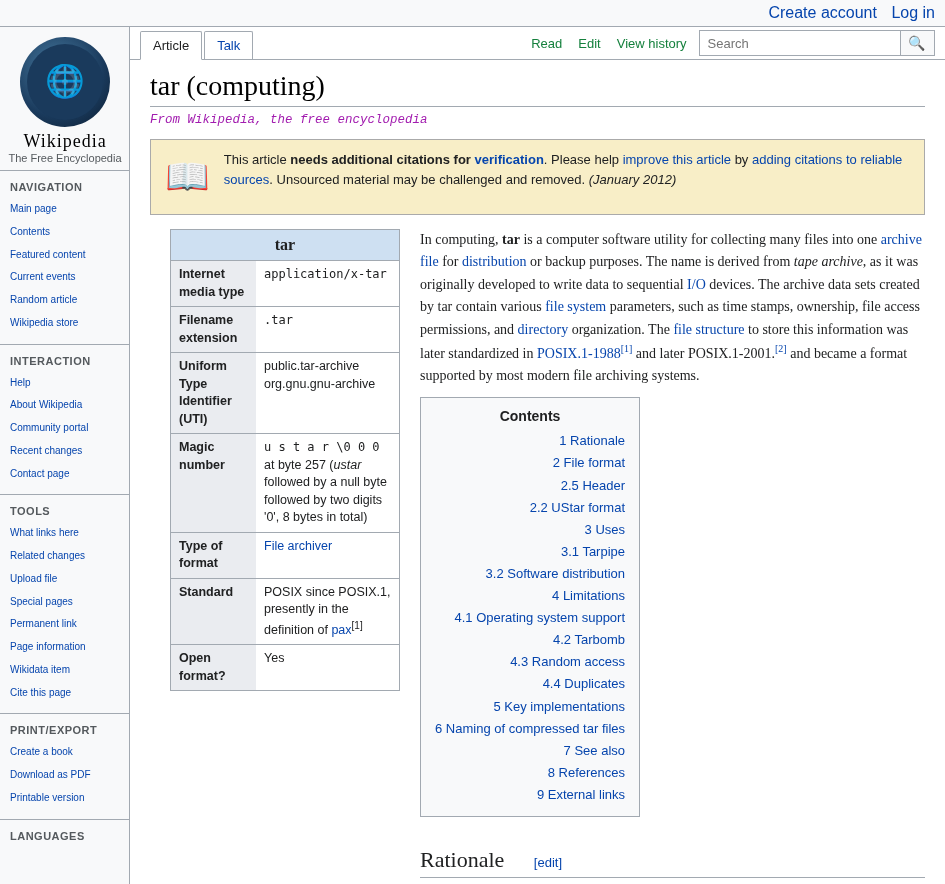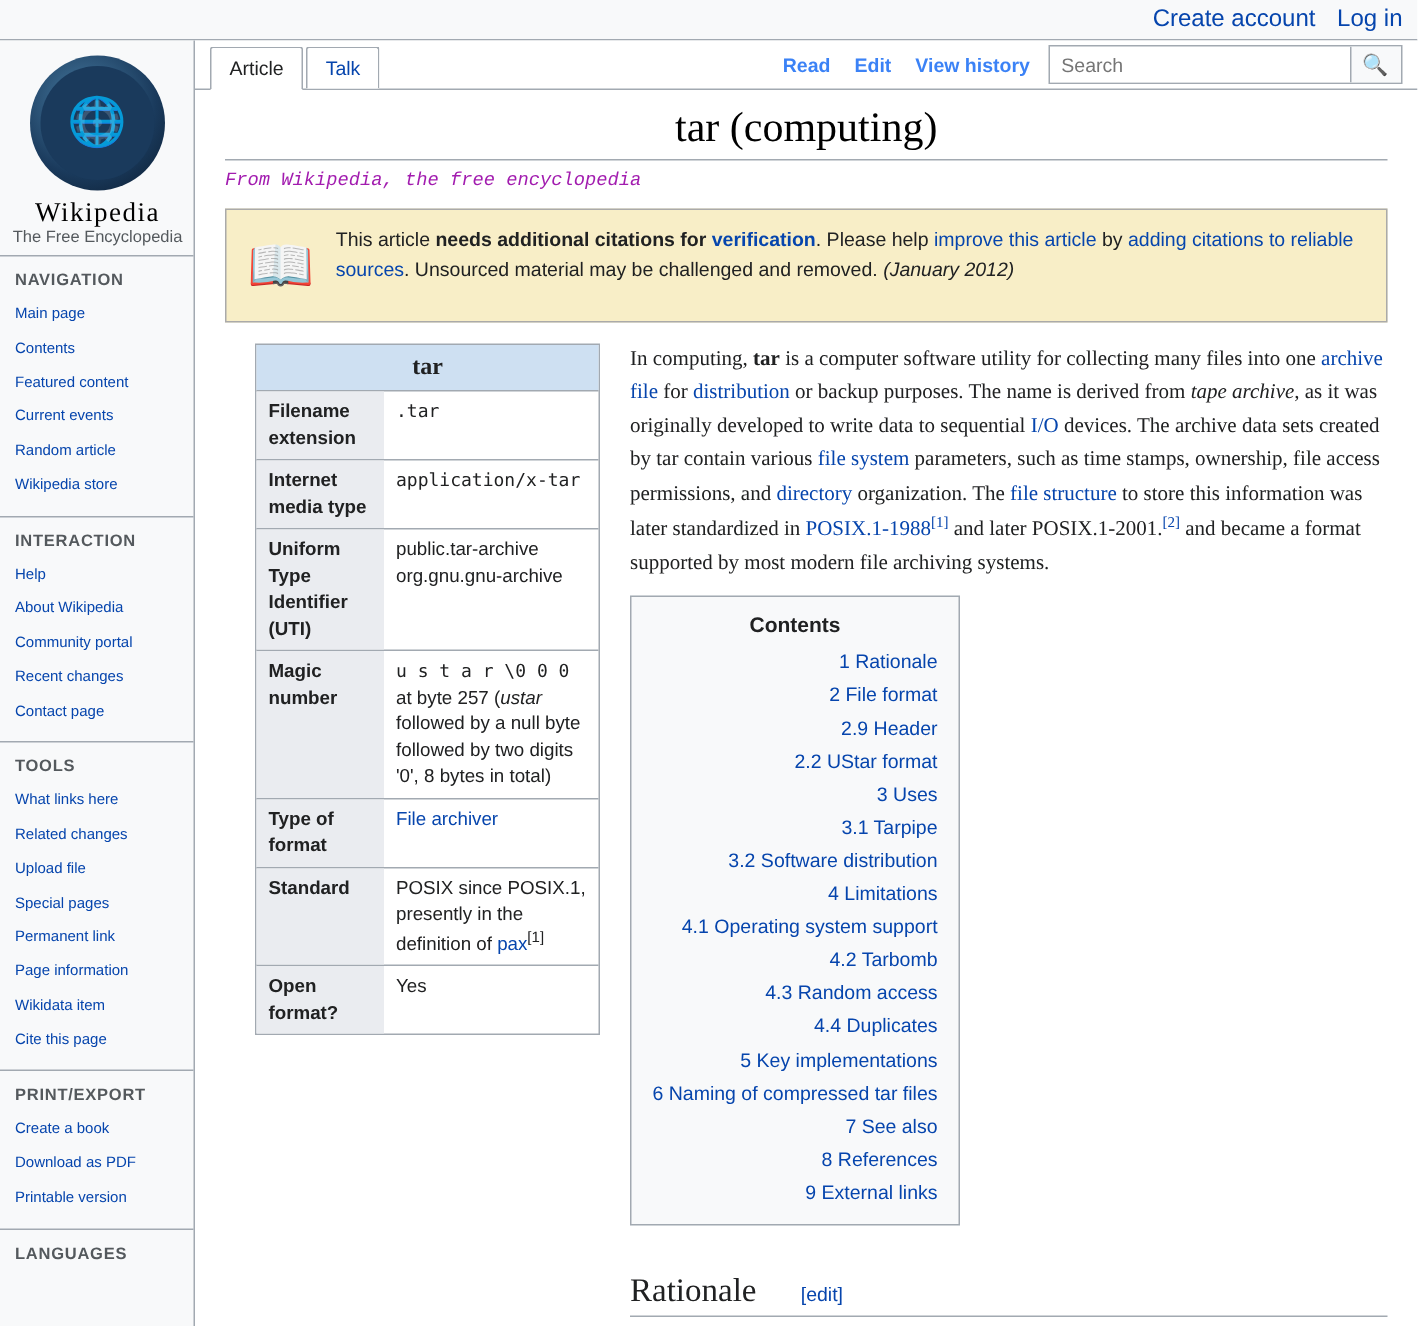--- a/index.html
+++ b/index.html
@@ -99,21 +99,21 @@
       margin-top: 4px;
     }
     .page-tab.active {
       background: #fff;
       border-bottom: 1px solid #fff;
       color: #202122;
       margin-bottom: -1px;
       z-index: 1;
     }
     .tab-right { display: flex; align-items: center; gap: 8px; }
-    .view-btn { color: #3b82f6; cursor: pointer; padding: 4px; font-weight: bold; }
+    .view-btn { color: #15803d; cursor: pointer; padding: 4px; }
     #search-box {
       display: flex;
       align-items: center;
       border: 1px solid #a2a9b1;
       border-radius: 0;
       overflow: hidden;
     }
     #search-input {
       border: none;
       outline: none;
@@ -139,21 +139,20 @@
       max-width: 100%;
     }
     #article-title {
       font-family: 'Linux Libertine', 'Georgia', serif;
       font-size: 28px;
       font-weight: normal;
       border-bottom: 1px solid #a2a9b1;
       padding-bottom: 4px;
       margin-bottom: 6px;
       color: #000;
-      text-align: center;
     }
     #article-subtitle {
       font-size: 12.5px;
       color: #a21caf;
       font-family: Liberation Mono, monospace;
       margin-bottom: 12px;
       font-style: italic;
     }
 
     
@@ -374,26 +373,26 @@
         <span>
           This article <b>needs additional citations for <a href="#">verification</a></b>. Please help <a href="#">improve this article</a> by <a href="#">adding citations to reliable sources</a>. Unsourced material may be challenged and removed. <i>(January 2012)</i>
         </span>
       </div>
 
       <div id="article-body">
 
         <div id="infobox">
           <div id="infobox-title">tar</div>
           <div class="infobox-row">
+            <div class="infobox-label">Internet media type</div>
+            <div class="infobox-value"><code>application/x-tar</code></div>
+          </div>
+          <div class="infobox-row">
             <div class="infobox-label">Filename extension</div>
             <div class="infobox-value"><code>.tar</code></div>
-          </div>
-          <div class="infobox-row">
-            <div class="infobox-label">Internet media type</div>
-            <div class="infobox-value"><code>application/x-tar</code></div>
           </div>
           <div class="infobox-row">
             <div class="infobox-label">Uniform Type Identifier (UTI)</div>
             <div class="infobox-value">public.tar-archive org.gnu.gnu-archive</div>
           </div>
           <div class="infobox-row">
             <div class="infobox-label">Magic number</div>
             <div class="infobox-value"><code>u s t a r \0 0 0</code> at byte 257 (<i>ustar</i> followed by a null byte followed by two digits '0', 8 bytes in total)</div>
           </div>
           <div class="infobox-row">
@@ -414,21 +413,21 @@
           <p>
             In computing, <b>tar</b> is a computer software utility for collecting many files into one <a href="#">archive file</a> for <a href="#">distribution</a> or backup purposes. The name is derived from <i>tape archive</i>, as it was originally developed to write data to sequential <a href="#">I/O</a> devices. The archive data sets created by tar contain various <a href="#">file system</a> parameters, such as time stamps, ownership, file access permissions, and <a href="#">directory</a> organization. The <a href="#">file structure</a> to store this information was later standardized in <a href="#">POSIX.1-1988</a><sup><a href="#">[1]</a></sup> and later POSIX.1-2001.<sup><a href="#">[2]</a></sup> and became a format supported by most modern file archiving systems.
           </p>
 
           
           <div id="contents-box">
             <div id="contents-title">Contents</div>
             <div class="toc-item"><a href="#">1 Rationale</a></div>
             <div class="toc-item"><a href="#">2 File format</a></div>
             <div class="toc-sub">
-              <div class="toc-item"><a href="#">2.9 Header</a></div>
+              <div class="toc-item"><a href="#">2.5 Header</a></div>
               <div class="toc-item"><a href="#">2.2 UStar format</a></div>
             </div>
             <div class="toc-item"><a href="#">3 Uses</a></div>
             <div class="toc-sub">
               <div class="toc-item"><a href="#">3.1 Tarpipe</a></div>
               <div class="toc-item"><a href="#">3.2 Software distribution</a></div>
             </div>
             <div class="toc-item"><a href="#">4 Limitations</a></div>
             <div class="toc-sub">
               <div class="toc-item"><a href="#">4.1 Operating system support</a></div>

